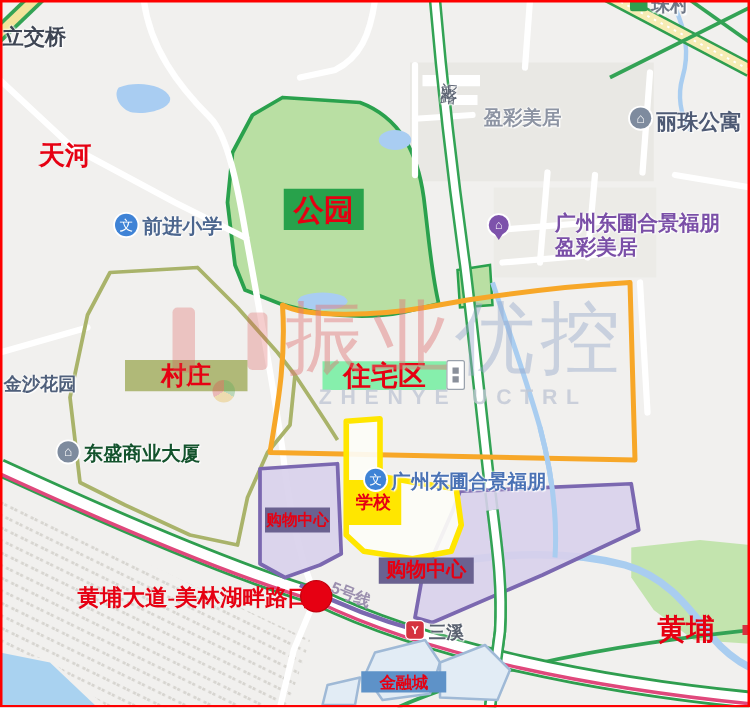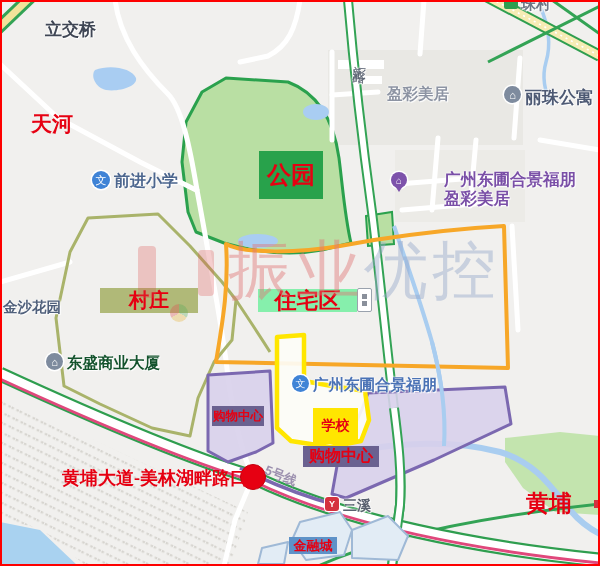--- a/index.html
+++ b/index.html
@@ -135,41 +135,41 @@
     <g fill="#e2ecf5" stroke="#9fb9d6" stroke-width="2" stroke-linejoin="round">
       <polygon points="300,522 340,512 352,530 344,555 306,560 292,540"></polygon>
       <polygon points="352,530 388,516 408,536 398,560 352,558"></polygon>
       <polygon points="262,548 288,542 284,564 258,564"></polygon>
     </g>
 
     <circle cx="253" cy="477" r="12.5" fill="#e60012" stroke="#c4000e" stroke-width="1"></circle>
     <rect x="594" y="500" width="6" height="8" fill="#d5323f"></rect>
   </svg>
 
-  <div class="lbl halo" style="left:2px;top:18px;font-size:17px;color:#3f4654;font-weight:bold;padding-left:43px;">立交桥</div>
+  <div class="lbl halo" style="left:2px;top:18px;font-size:17px;color:#3f4654;font-weight:bold;">立交桥</div>
   <div class="lbl halo" style="left:521px;top:-5px;font-size:15px;color:#6e7685;font-weight:bold;">珠村</div>
   <div class="lbl halo vert" style="left:351px;top:56px;font-size:13.5px;color:#5c6473;transform:rotate(5deg);">汇彩路</div>
   <div class="lbl" style="left:264px;top:467px;font-size:13px;color:#9b8fae;font-weight:bold;transform:rotate(22deg);z-index:26;">5号线</div>
   <div class="badge" style="left:357px;top:288px;width:13px;height:22px;">
       <i></i>
       <i></i>
     </div>
   <div class="lbl" style="left:504px;top:0px;width:14px;height:9px;background:#2e9e4f;border-radius:2px;z-index:21;"></div>
 
   <div class="lbl red-serif" style="left:31px;top:110px;font-size:21px;z-index:25;">天河</div>
   <div class="lbl red-serif" style="left:526px;top:488px;font-size:23px;z-index:25;text-align:right;">黄埔</div>
   <div class="lbl red-serif" style="left:62px;top:466px;font-size:18px;z-index:26;">黄埔大道-美林湖畔路口</div>
 
-  <div class="lbl box-label red-serif" style="left:227px;top:151px;width:64px;height:48px;background:#28a24b;font-size:24px;margin-left:32px;">公园</div>
+  <div class="lbl box-label red-serif" style="left:227px;top:151px;width:64px;height:33px;background:#28a24b;font-size:24px;">公园</div>
   <div class="lbl box-label red-serif" style="left:100px;top:288px;width:98px;height:25px;background:rgba(166,177,104,0.88);font-size:20px;">村庄</div>
   <div class="lbl box-label red-serif" style="left:258px;top:289px;width:99px;height:23px;background:#86efac;font-size:22px;">住宅区</div>
-  <div class="lbl box-label red-serif" style="left:276px;top:408px;width:45px;height:36px;background:#ffe600;font-size:14px;margin-left:37px;">学校</div>
+  <div class="lbl box-label red-serif" style="left:276px;top:384px;width:45px;height:36px;background:#ffe600;font-size:14px;">学校</div>
   <div class="lbl box-label red-serif" style="left:212px;top:406px;width:52px;height:20px;background:#6a6190;font-size:12.5px;">购物中心</div>
   <div class="lbl box-label red-serif" style="left:303px;top:446px;width:76px;height:21px;background:#6a6190;font-size:16px;">购物中心</div>
-  <div class="lbl box-label red-serif" style="left:289px;top:537px;width:48px;height:17px;background:#5e92c8;font-size:13px;">金融城</div>
+  <div class="lbl box-label red-serif" style="left:289px;top:537px;width:68px;height:17px;background:#5e92c8;font-size:13px;">金融城</div>
 
   <div class="lbl poi" style="left:92px;top:171px;">
     <span class="poi-icon edu" style="width:18px;height:18px;font-size:11px;">文</span>
     <span class="halo" style="font-size:16px;color:#4c668e;font-weight:600;">前进小学</span>
   </div>
 
   <div class="lbl halo" style="left:387px;top:84px;font-size:15.5px;color:#8d94a3;font-weight:600;">盈彩美居</div>
 
   <div class="lbl poi" style="left:504px;top:86px;">
     <span class="poi-icon bld" style="width:17px;height:17px;font-size:11px;">⌂</span>
@@ -197,19 +197,20 @@
   </div>
 
   <div class="lbl poi" style="left:325px;top:497px;z-index:27;">
     <span class="metro" style="width:14px;height:14px;font-size:9px;">Y</span>
     <span class="halo" style="font-size:14px;color:#59616f;font-weight:600;">三溪</span>
   </div>
 
   <div id="watermark">
     <span class="wm-red">振业</span><span class="wm-blue">优控</span>
   </div>
+  <div id="watermark-en">ZHENYE UCTRL</div>
   <div class="wm-shape" style="left:138px;top:246px;width:18px;height:52px;background:rgba(220,80,80,0.28);border-radius:4px;"></div>
   <div class="wm-shape" style="left:198px;top:250px;width:16px;height:46px;background:rgba(220,80,80,0.28);border-radius:4px;"></div>
   <div class="wm-shape" style="left:170px;top:304px;width:18px;height:18px;border-radius:50%;
        background:conic-gradient(rgba(90,170,90,0.35) 0 33%, rgba(230,180,60,0.35) 33% 66%, rgba(220,80,80,0.35) 66% 100%);"></div>
 
   <div class="red-frame"></div>
 </div>
 
 </body></html>

